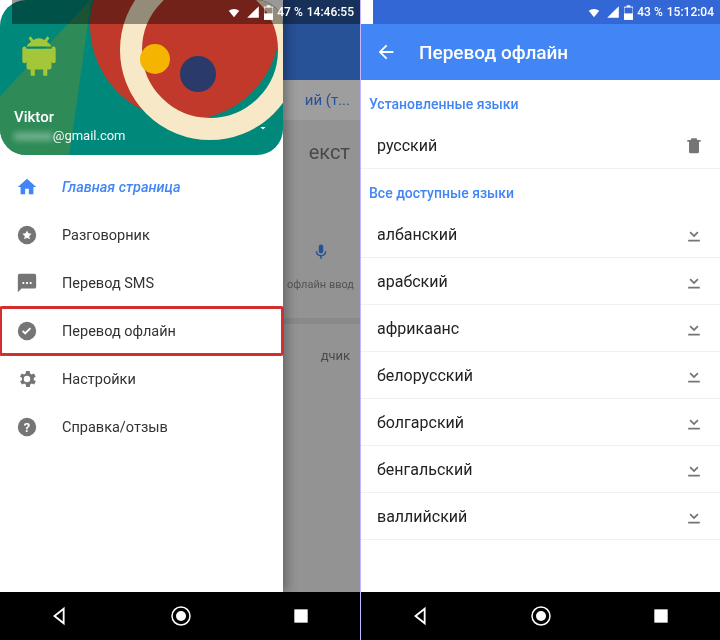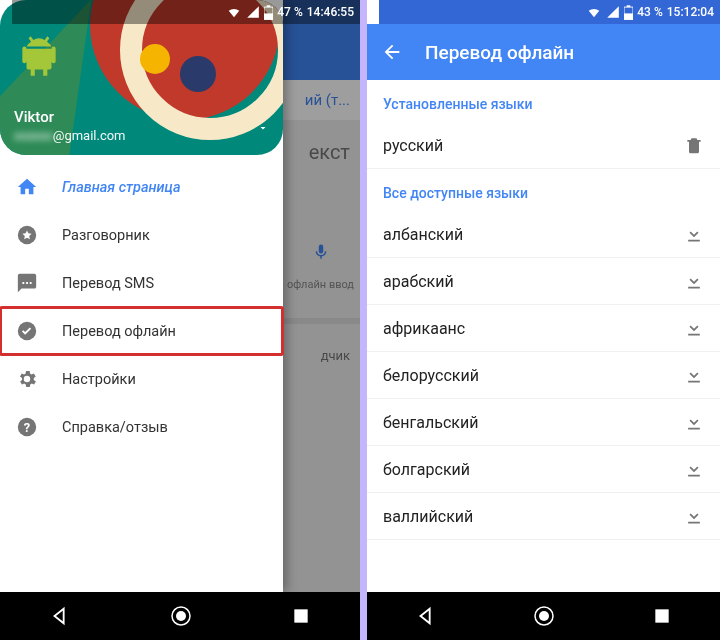--- a/index.html
+++ b/index.html
@@ -1,19 +1,19 @@
 <!DOCTYPE html>
 <html><head>
 <meta charset="utf-8">
 <style>
   * { box-sizing: border-box; margin: 0; padding: 0; }
   body { font-family: Roboto, Arial, sans-serif; background: #888; }
   .container { display: flex; width: 720px; height: 640px; }
   .phone { width: 360px; height: 640px; background: #fff; position: relative; overflow: hidden; display: flex; flex-direction: column; }
-  .phone + .phone { border-left: 7px solid #c4b5fd; }
+  .phone + .phone { border-left: 1px solid #c4b5fd; }
 
   
   .statusbar { height: 24px; background: rgba(0,0,0,0.4); color: #fff; display: flex; align-items: center; justify-content: flex-end; font-size: 12px; padding: 0 6px; gap: 4px; font-weight: 500; position: absolute; top:0; left:12px; right:0; z-index: 30; }
   .statusbar .sb-icon { display:inline-flex; }
 
   
   .bg-translate { position:absolute; top:0; left:0; right:0; bottom:0; background:#eee; }
   .bg-header { height: 80px; background:#4285f4; }
   .bg-lang { position:absolute; top:80px; left:0; right:0; height:40px; background:#fff; color:#4285f4; font-size:15px; display:flex; align-items:center; justify-content:flex-end; padding-right:10px; }
   .bg-word { position:absolute; top:140px; right:10px; font-size:20px; color:#777; }
@@ -43,21 +43,21 @@
   .menu-item .mi-icon { width:22px; color:#757575; display:flex; align-items:center; justify-content:center; }
   .menu-item.active .mi-icon { color:#4285f4; }
   .menu-item.highlighted { outline: 3px solid #d32f2f; outline-offset:-2px; border-radius:2px; }
 
   .shade { position:absolute; top:0; left:0; right:0; bottom:0; background:rgba(0,0,0,.38); z-index:15; }
 
   
   .p2-appbar { margin-top:24px; height:56px; background:#4285f4; color:#fff; display:flex; align-items:center; padding:0 14px; gap:22px; font-size:19px; font-weight:500; }
   .p2-back { display:flex; cursor:pointer; }
   .p2-body { flex:1; overflow:hidden; background:#fff; }
-  .section-h { color:#4285f4; font-size:14px; font-weight:500; padding:16px 16px 10px; }
+  .section-h { color:#4285f4; font-size:14px; font-weight:500; padding:16px 8px 10px; }
   .lang-row { display:flex; align-items:center; justify-content:space-between; height:47px; padding:0 16px; font-size:16px; color:#222; border-bottom:1px solid #f0f0f0; }
   .lang-row .trail { color:#757575; display:flex; cursor:pointer; }
 
   
   .navbar { height:48px; background:#000; display:flex; align-items:center; justify-content:space-around; position:absolute; bottom:0; left:0; right:0; z-index:40; }
   .nav-btn { color:#fff; display:flex; cursor:pointer; }
 
   svg { display:block; }
 </style>
 </head>
@@ -270,29 +270,29 @@
       </div>
       <div class="lang-row">
         <span>белорусский</span>
         <span class="trail">
             <svg width="20" height="20" viewBox="0 0 24 24" fill="currentColor">
               <path d="M12 3v10l4-4 1.4 1.4L12 16 6.6 10.4 8 9l4 4V3zM5 19h14v2H5z"></path>
             </svg>
           </span>
       </div>
       <div class="lang-row">
+        <span>болгарский</span>
+        <span class="trail">
+            <svg width="20" height="20" viewBox="0 0 24 24" fill="currentColor">
+              <path d="M12 3v10l4-4 1.4 1.4L12 16 6.6 10.4 8 9l4 4V3zM5 19h14v2H5z"></path>
+            </svg>
+          </span>
+      </div>
+      <div class="lang-row">
         <span>бенгальский</span>
-        <span class="trail">
-            <svg width="20" height="20" viewBox="0 0 24 24" fill="currentColor">
-              <path d="M12 3v10l4-4 1.4 1.4L12 16 6.6 10.4 8 9l4 4V3zM5 19h14v2H5z"></path>
-            </svg>
-          </span>
-      </div>
-      <div class="lang-row">
-        <span>болгарский</span>
         <span class="trail">
             <svg width="20" height="20" viewBox="0 0 24 24" fill="currentColor">
               <path d="M12 3v10l4-4 1.4 1.4L12 16 6.6 10.4 8 9l4 4V3zM5 19h14v2H5z"></path>
             </svg>
           </span>
       </div>
       <div class="lang-row">
         <span>валлийский</span>
         <span class="trail">
             <svg width="20" height="20" viewBox="0 0 24 24" fill="currentColor">

